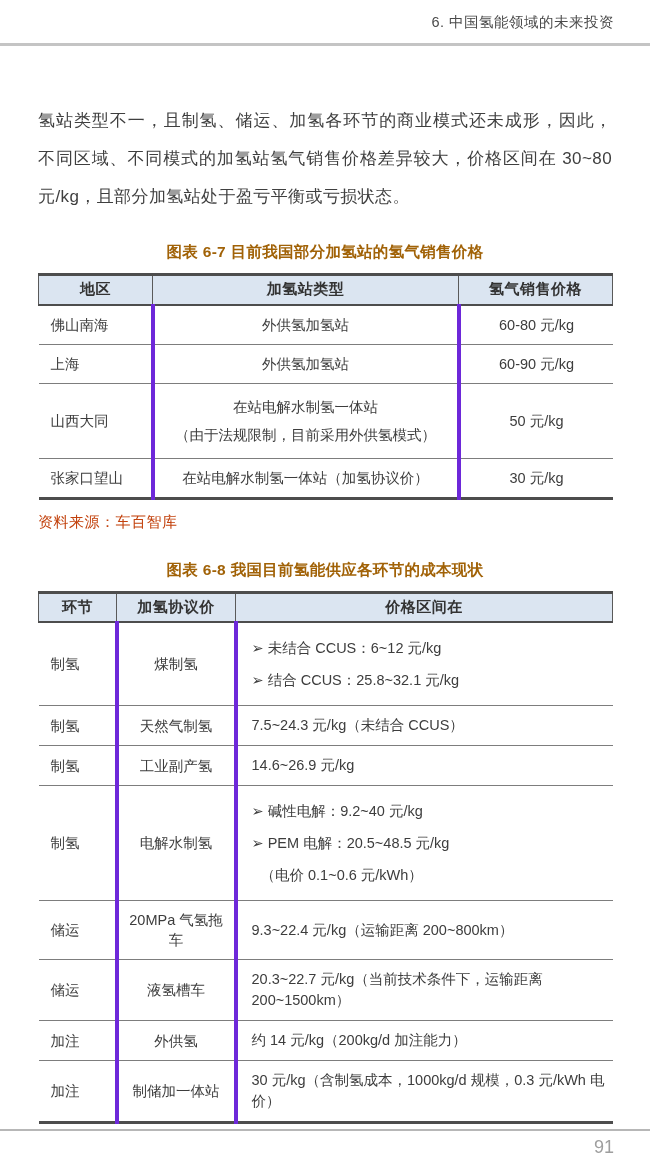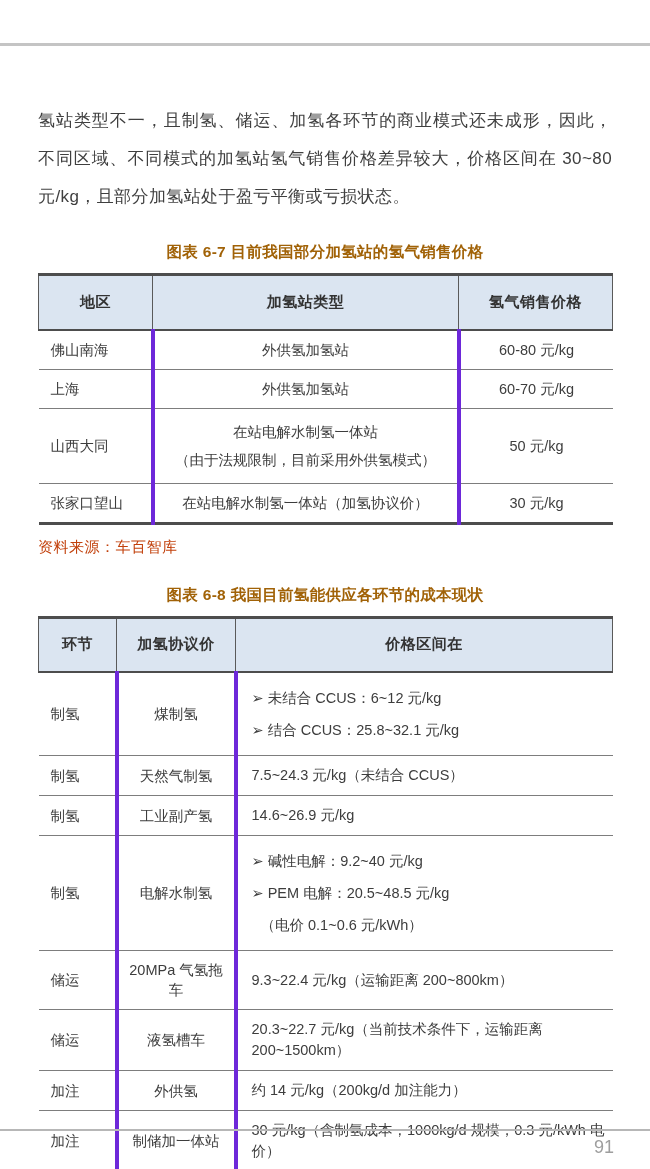--- a/index.html
+++ b/index.html
@@ -62,21 +62,21 @@
     width: 574px;
     font-size: 14.5px;
     color: #3d3d3d;
   }
   thead th {
     background: #dbe5f1;
     border-top: 3px solid #4d4d4d;
     border-bottom: 2px solid #4d4d4d;
     border-left: 1px solid #5a5a5a;
     border-right: 1px solid #5a5a5a;
-    height: 55px;
+    height: 30px;
     font-size: 15px;
     font-weight: 600;
     color: #333333;
     text-align: center;
     letter-spacing: 0.5px;
   }
   tbody td {
     border-bottom: 1.5px solid #7d7d7d;
     vertical-align: middle;
     padding: 9px 6px;
@@ -113,20 +113,21 @@
     right: 36px;
     font-size: 18px;
     color: #9e9e9e;
   }
 </style>
 </head>
 <body>
 
 <div class="page">
 
+  <div class="header-title">6. 中国氢能领域的未来投资</div>
   <div class="header-rule"></div>
 
   <div class="content">
 
     <p class="intro">氢站类型不一，且制氢、储运、加氢各环节的商业模式还未成形，因此，不同区域、不同模式的加氢站氢气销售价格差异较大，价格区间在 30~80 元/kg，且部分加氢站处于盈亏平衡或亏损状态。</p>
 
     <div class="fig-title">图表 6-7 目前我国部分加氢站的氢气销售价格</div>
 
     <table>
       <colgroup>
@@ -143,21 +144,21 @@
       </thead>
       <tbody>
         <tr>
           <td class="c-left sep-r">佛山南海</td>
           <td class="c-center sep-r">外供氢加氢站</td>
           <td class="c-center">60-80 元/kg</td>
         </tr>
         <tr>
           <td class="c-left sep-r">上海</td>
           <td class="c-center sep-r">外供氢加氢站</td>
-          <td class="c-center">60-70 元/kg</td>
+          <td class="c-center">60-90 元/kg</td>
         </tr>
         <tr>
           <td class="c-left sep-r">山西大同</td>
           <td class="c-center sep-r cell-lines">
             <div>在站电解水制氢一体站</div>
             <div>（由于法规限制，目前采用外供氢模式）</div>
           </td>
           <td class="c-center">50 元/kg</td>
         </tr>
         <tr>

